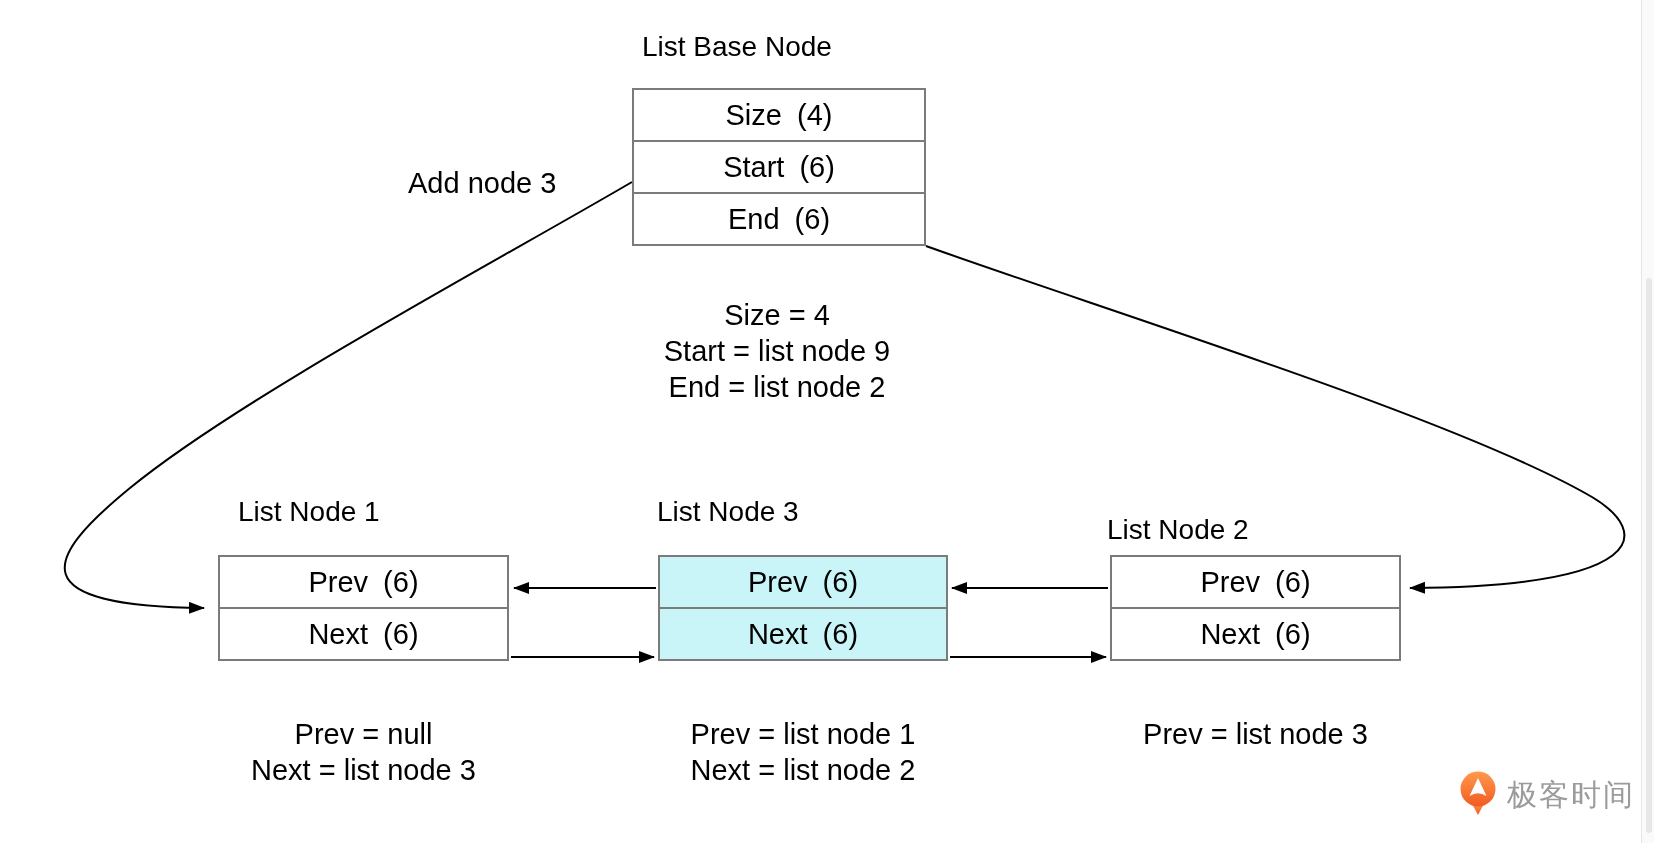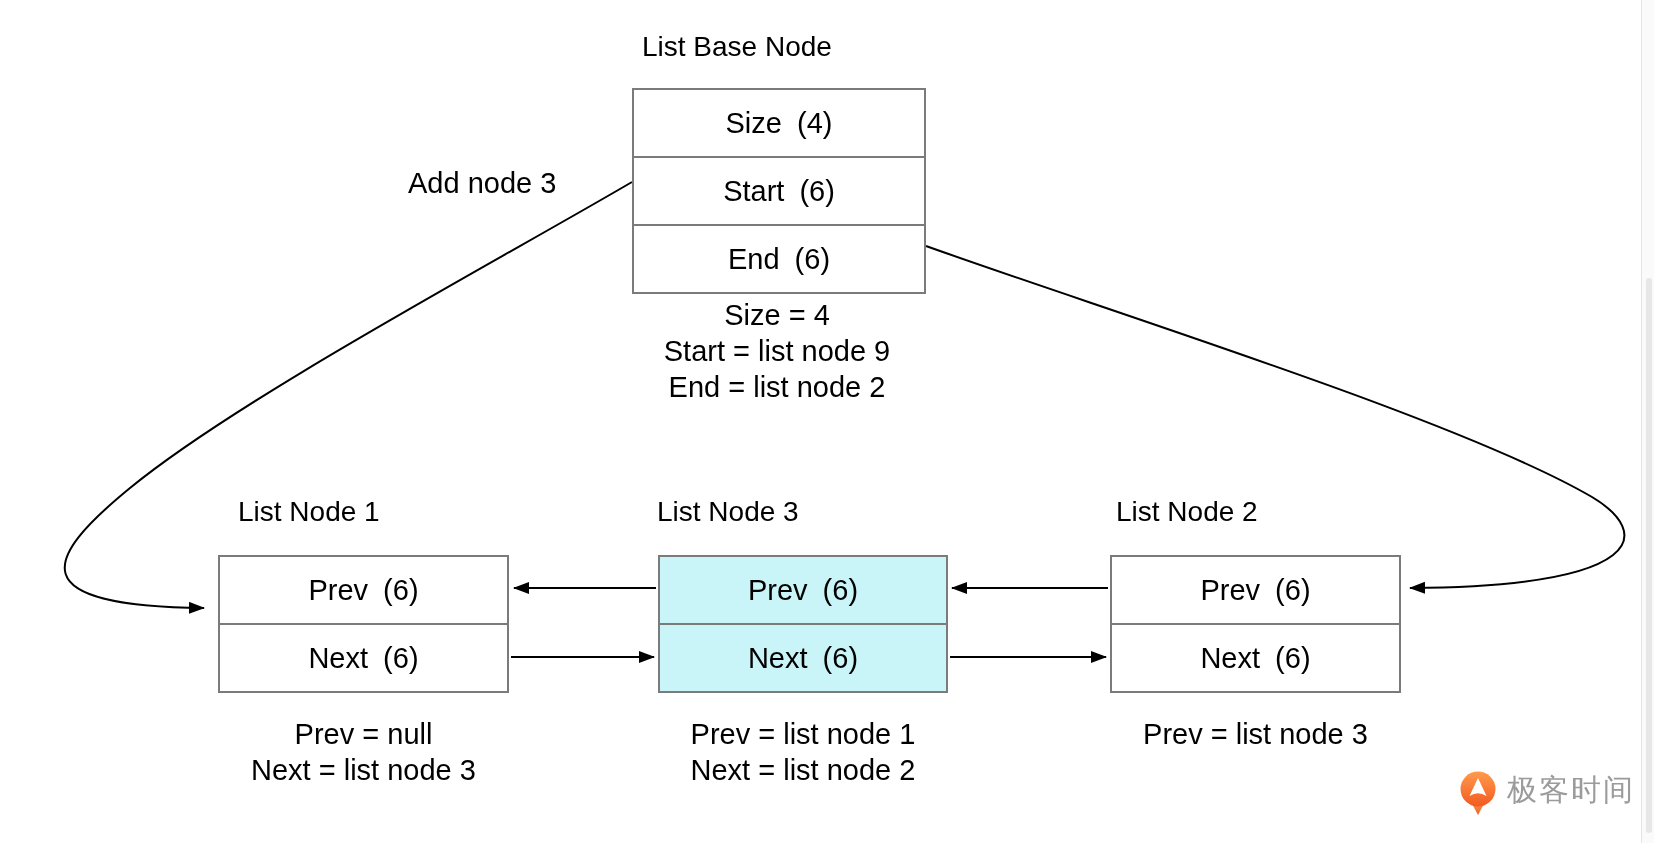--- a/index.html
+++ b/index.html
@@ -17,21 +17,21 @@
   #arrow-layer marker path{fill:var(--arrow);stroke:none;}
   
   .vbox{
     position:absolute;z-index:2;
     border:2px solid var(--box_border);
     background:#fff;
     box-sizing:content-box;
   }
   .vbox.highlight{background:var(--highlight);}
   .vrow{
-    height:66px;display:flex;align-items:center;justify-content:center;
+    height:50px;display:flex;align-items:center;justify-content:center;
     font-size:29px;word-spacing:7px;white-space:nowrap;
   }
   .vrow + .vrow{border-top:2px solid var(--box_border);}
   
   .title{position:absolute;z-index:2;font-size:28px;white-space:nowrap;}
   .notes{
     position:absolute;z-index:2;text-align:center;
     font-size:29px;line-height:36px;white-space:nowrap;
   }
   .edge-label{position:absolute;z-index:2;font-size:29px;white-space:nowrap;}
@@ -40,21 +40,21 @@
     position:absolute;z-index:3;right:0;top:0;width:12px;height:843px;
     background:#fafafa;border-left:1px solid #e4e4e4;
   }
   #scrollbar-thumb{
     position:absolute;left:4px;top:278px;width:6px;height:555px;
     background:#e7e7e7;border-radius:3px;
   }
   
   #watermark{
     position:absolute;z-index:2;left:1458px;top:770px;
-    display:flex;align-items:flex-start;gap:9px;
+    display:flex;align-items:flex-end;gap:9px;
   }
   #watermark .brand{
     font-size:30px;color:var(--logo_text);letter-spacing:2px;white-space:nowrap;
   }
 </style>
 </head>
 <body>
 
 <div id="canvas">
 
@@ -99,21 +99,21 @@
   <div class="title" style="left:657px;top:496px;">List Node 3</div>
   <div class="vbox highlight" style="left:658px;top:555px;width:286px;">
     <div class="vrow">Prev (6)</div>
     <div class="vrow">Next (6)</div>
   </div>
   <div class="notes" style="left:598px;top:716px;width:410px;">
     <div>Prev = list node 1</div>
     <div>Next = list node 2</div>
   </div>
 
-  <div class="title" style="left:1107px;top:496px;margin-left:9px;">List Node 2</div>
+  <div class="title" style="left:1107px;top:514px;">List Node 2</div>
   <div class="vbox" style="left:1110px;top:555px;width:287px;">
     <div class="vrow">Prev (6)</div>
     <div class="vrow">Next (6)</div>
   </div>
   <div class="notes" style="left:1050px;top:716px;width:411px;">
     <div>Prev = list node 3</div>
   </div>
 
   <div id="watermark">
     <svg width="40" height="46" viewBox="0 0 40 46">

